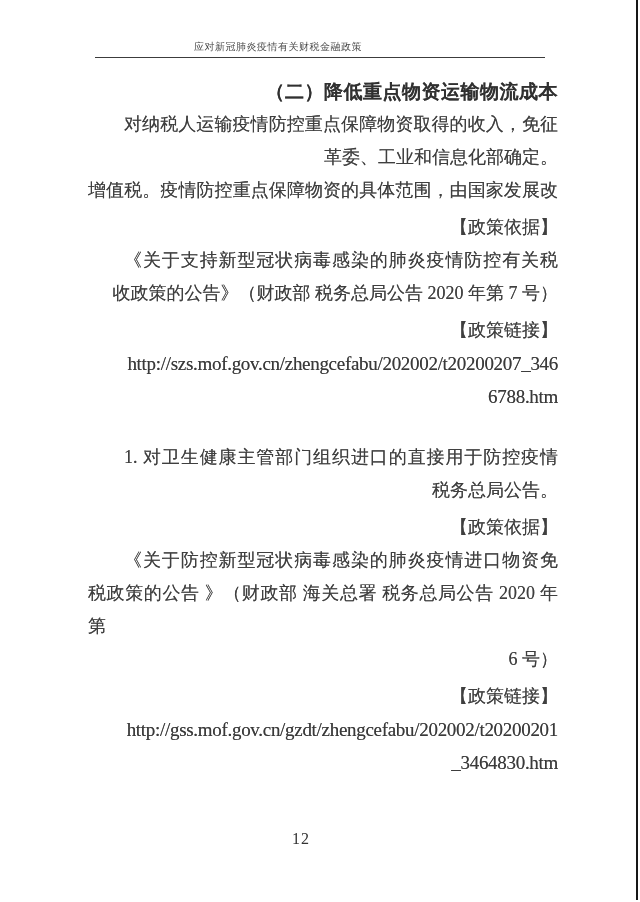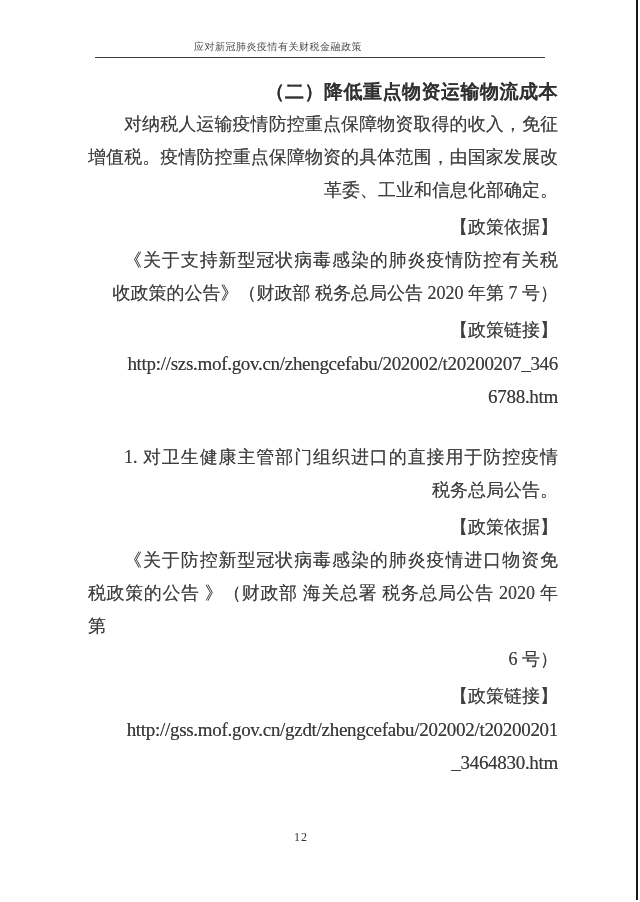--- a/index.html
+++ b/index.html
@@ -58,41 +58,41 @@
   .url {
     font-size: 19px;
     letter-spacing: -0.3px;
     color: #3a3a3a;
   }
   .section-b { margin-top: 28px; }
   .footer-pagenum {
     position: absolute;
     top: 830px; left: 0; width: 602px;
     text-align: center;
-    font-size: 12px;
+    font-size: 16px;
     color: #333333;
     letter-spacing: 1px;
   }
 </style>
 </head>
 <body>
 
 <div class="scan-edge"></div>
 
 <div class="running-header">应对新冠肺炎疫情有关财税金融政策</div>
 <div class="header-rule"></div>
 
 <div class="doc">
 
   <div>
     <div class="ln heading">（二）降低重点物资运输物流成本</div>
     <div>
       <div class="ln just indent">对纳税人运输疫情防控重点保障物资取得的收入，免征</div>
+      <div class="ln">革委、工业和信息化部确定。</div>
       <div class="ln just">增值税。疫情防控重点保障物资的具体范围，由国家发展改</div>
-      <div class="ln">革委、工业和信息化部确定。</div>
     </div>
     <div class="ln label-line">【政策依据】</div>
     <div>
       <div class="ln just indent">《关于支持新型冠状病毒感染的肺炎疫情防控有关税</div>
       <div class="ln">收政策的公告》（财政部 税务总局公告 2020 年第 7 号）</div>
     </div>
     <div class="ln label-line">【政策链接】</div>
     <div>
       <div class="ln indent url">http://szs.mof.gov.cn/zhengcefabu/202002/t20200207_346</div>
       <div class="ln url">6788.htm</div>

